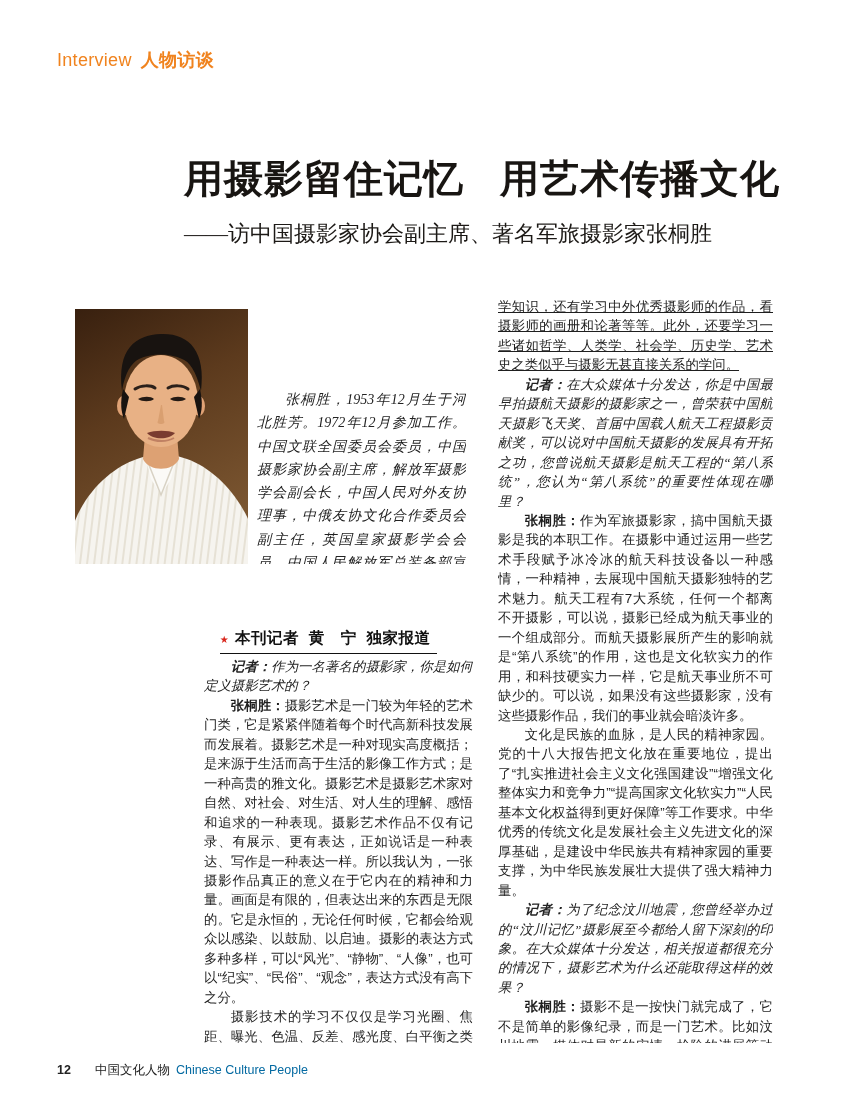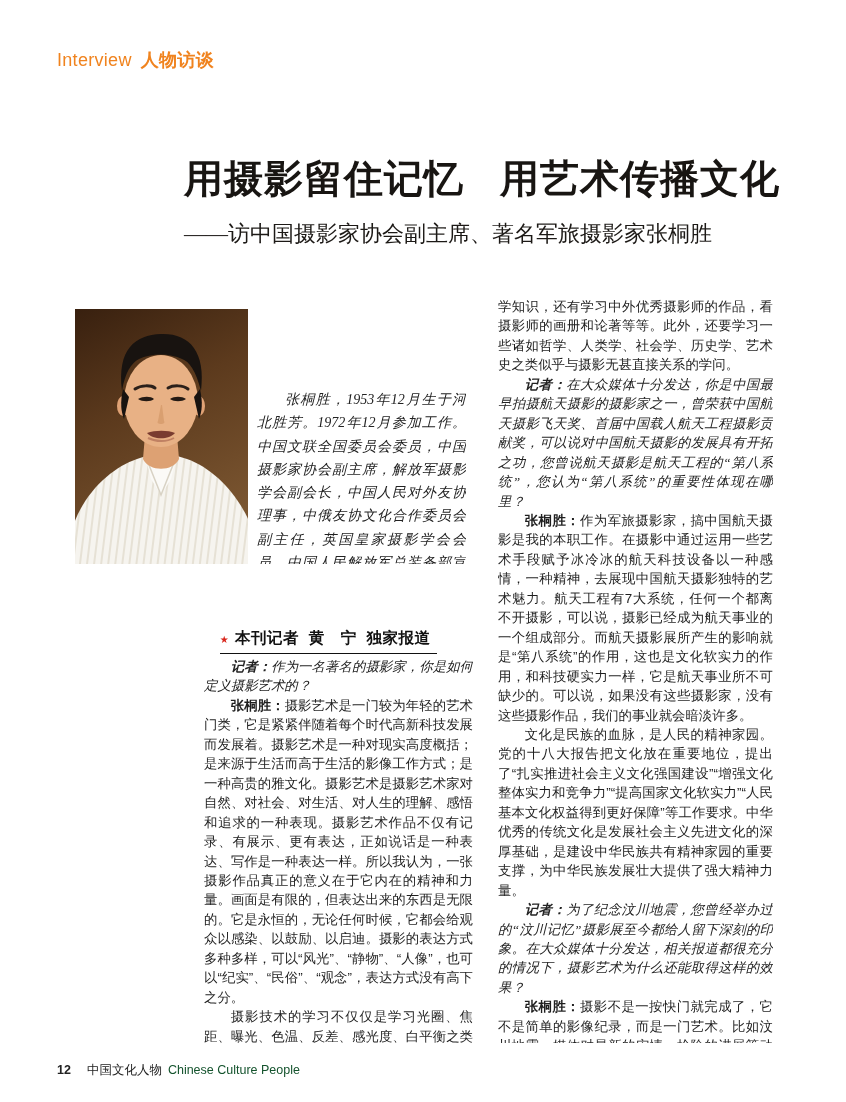--- a/index.html
+++ b/index.html
@@ -93,39 +93,39 @@
     position: absolute;
     font-size: 13.4px;
     line-height: 19.45px;
     text-align: justify;
     color: #1f1f1f;
     overflow: hidden;
   }
   .col-left  { left: 204px; top: 657px;  width: 269px; height: 386px; }
   .col-right { left: 498px; top: 297px;  width: 275px; height: 746px; }
   .col p { text-indent: 2em; }
-  .col p.cont { text-indent: 0; }
+  .col p.cont { text-indent: 0; text-decoration: underline; }
   .col p.q {
     font-family: "Liberation Serif", serif;
     font-style: italic;
     color: #232323;
   }
   .col .speaker { font-weight: 700; font-style: inherit; }
 
   
   .footer {
     position: absolute;
     left: 57px; top: 1062px;
     font-size: 12.5px;
     color: #222;
     white-space: nowrap;
   }
-  .footer .pagenum { font-weight: 700; margin-right: 16px; }
+  .footer .pagenum { font-weight: 700; margin-right: 24px; }
   .footer .zh { margin-right: 6px; }
-  .footer .en { color: #14532d; }
+  .footer .en { color: #0369a1; }
 </style>
 </head>
 <body>
 
 <div class="page">
 
   <div class="tag">
     <span class="en">Interview</span><span class="zh">人物访谈</span>
   </div>
 

